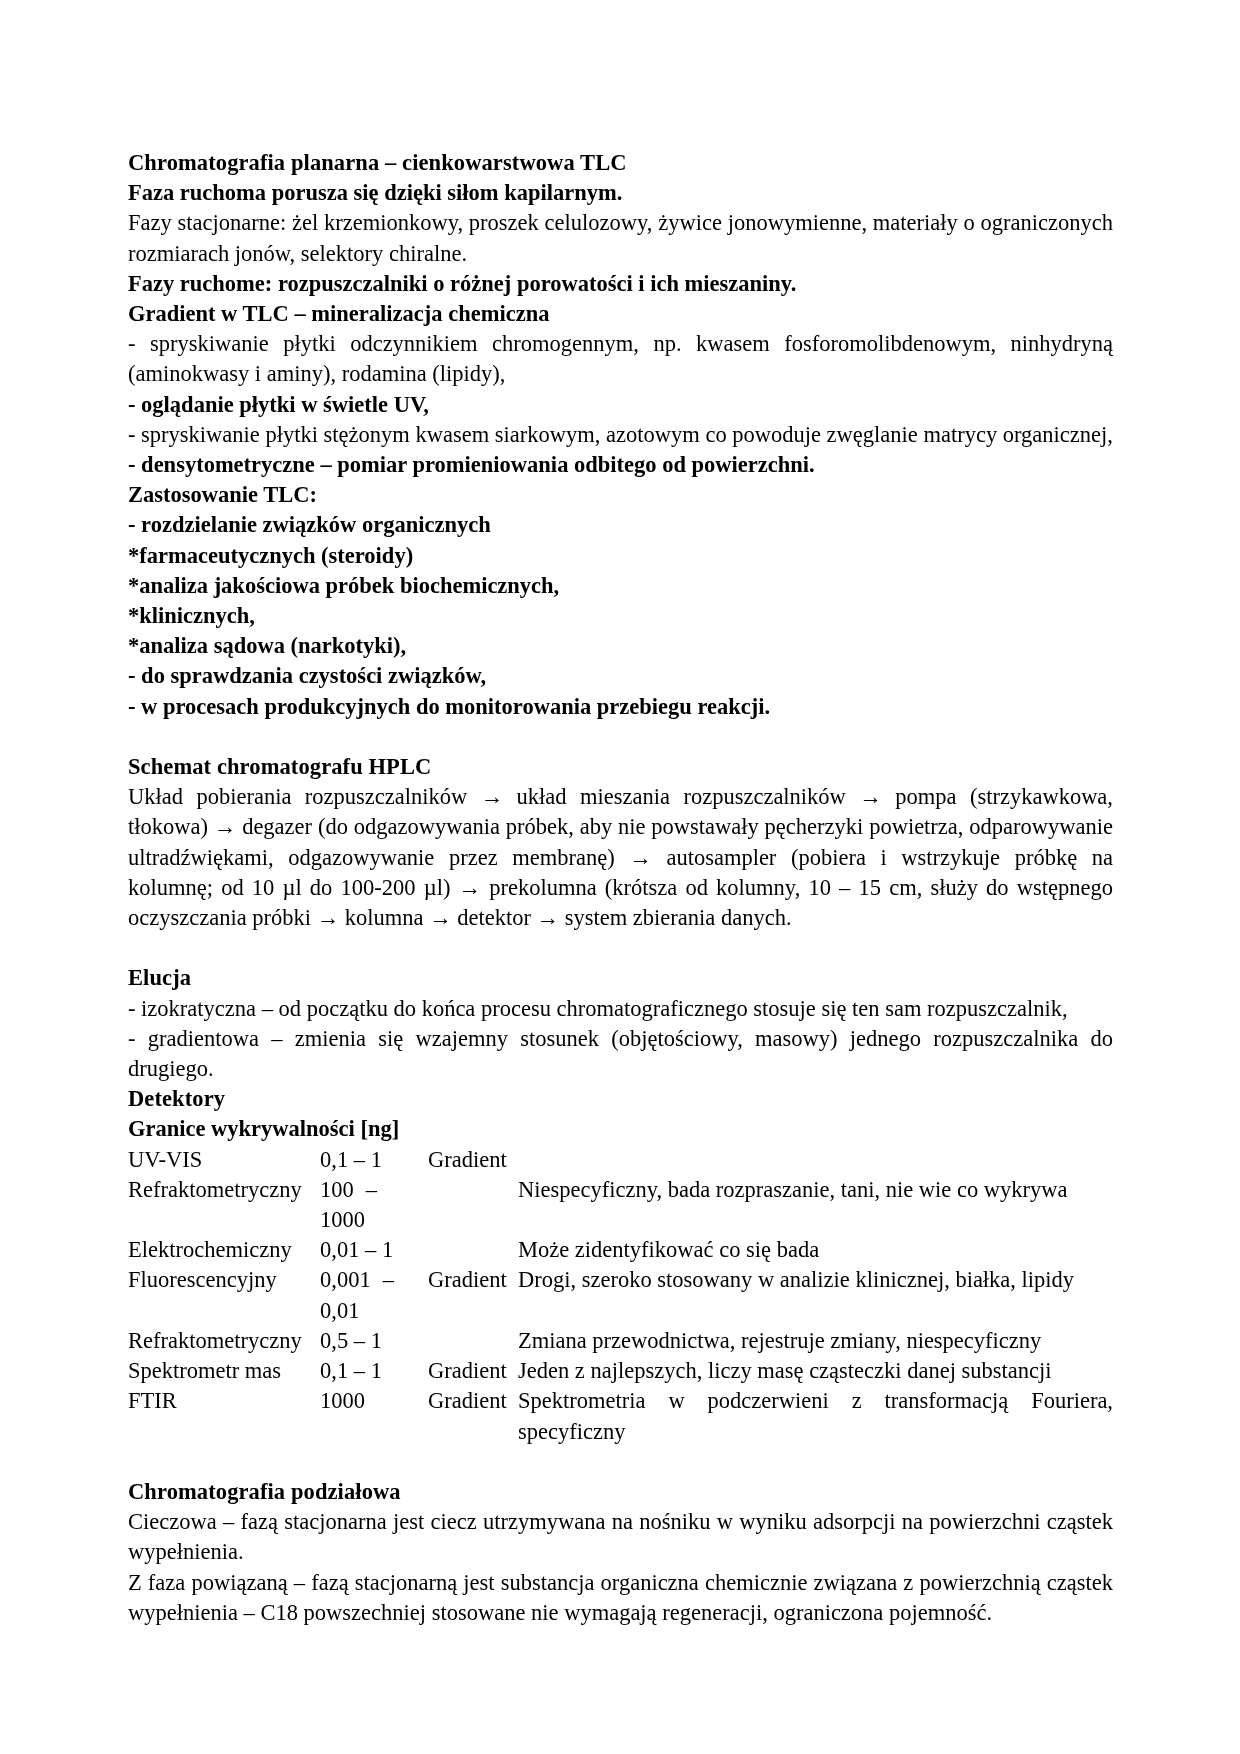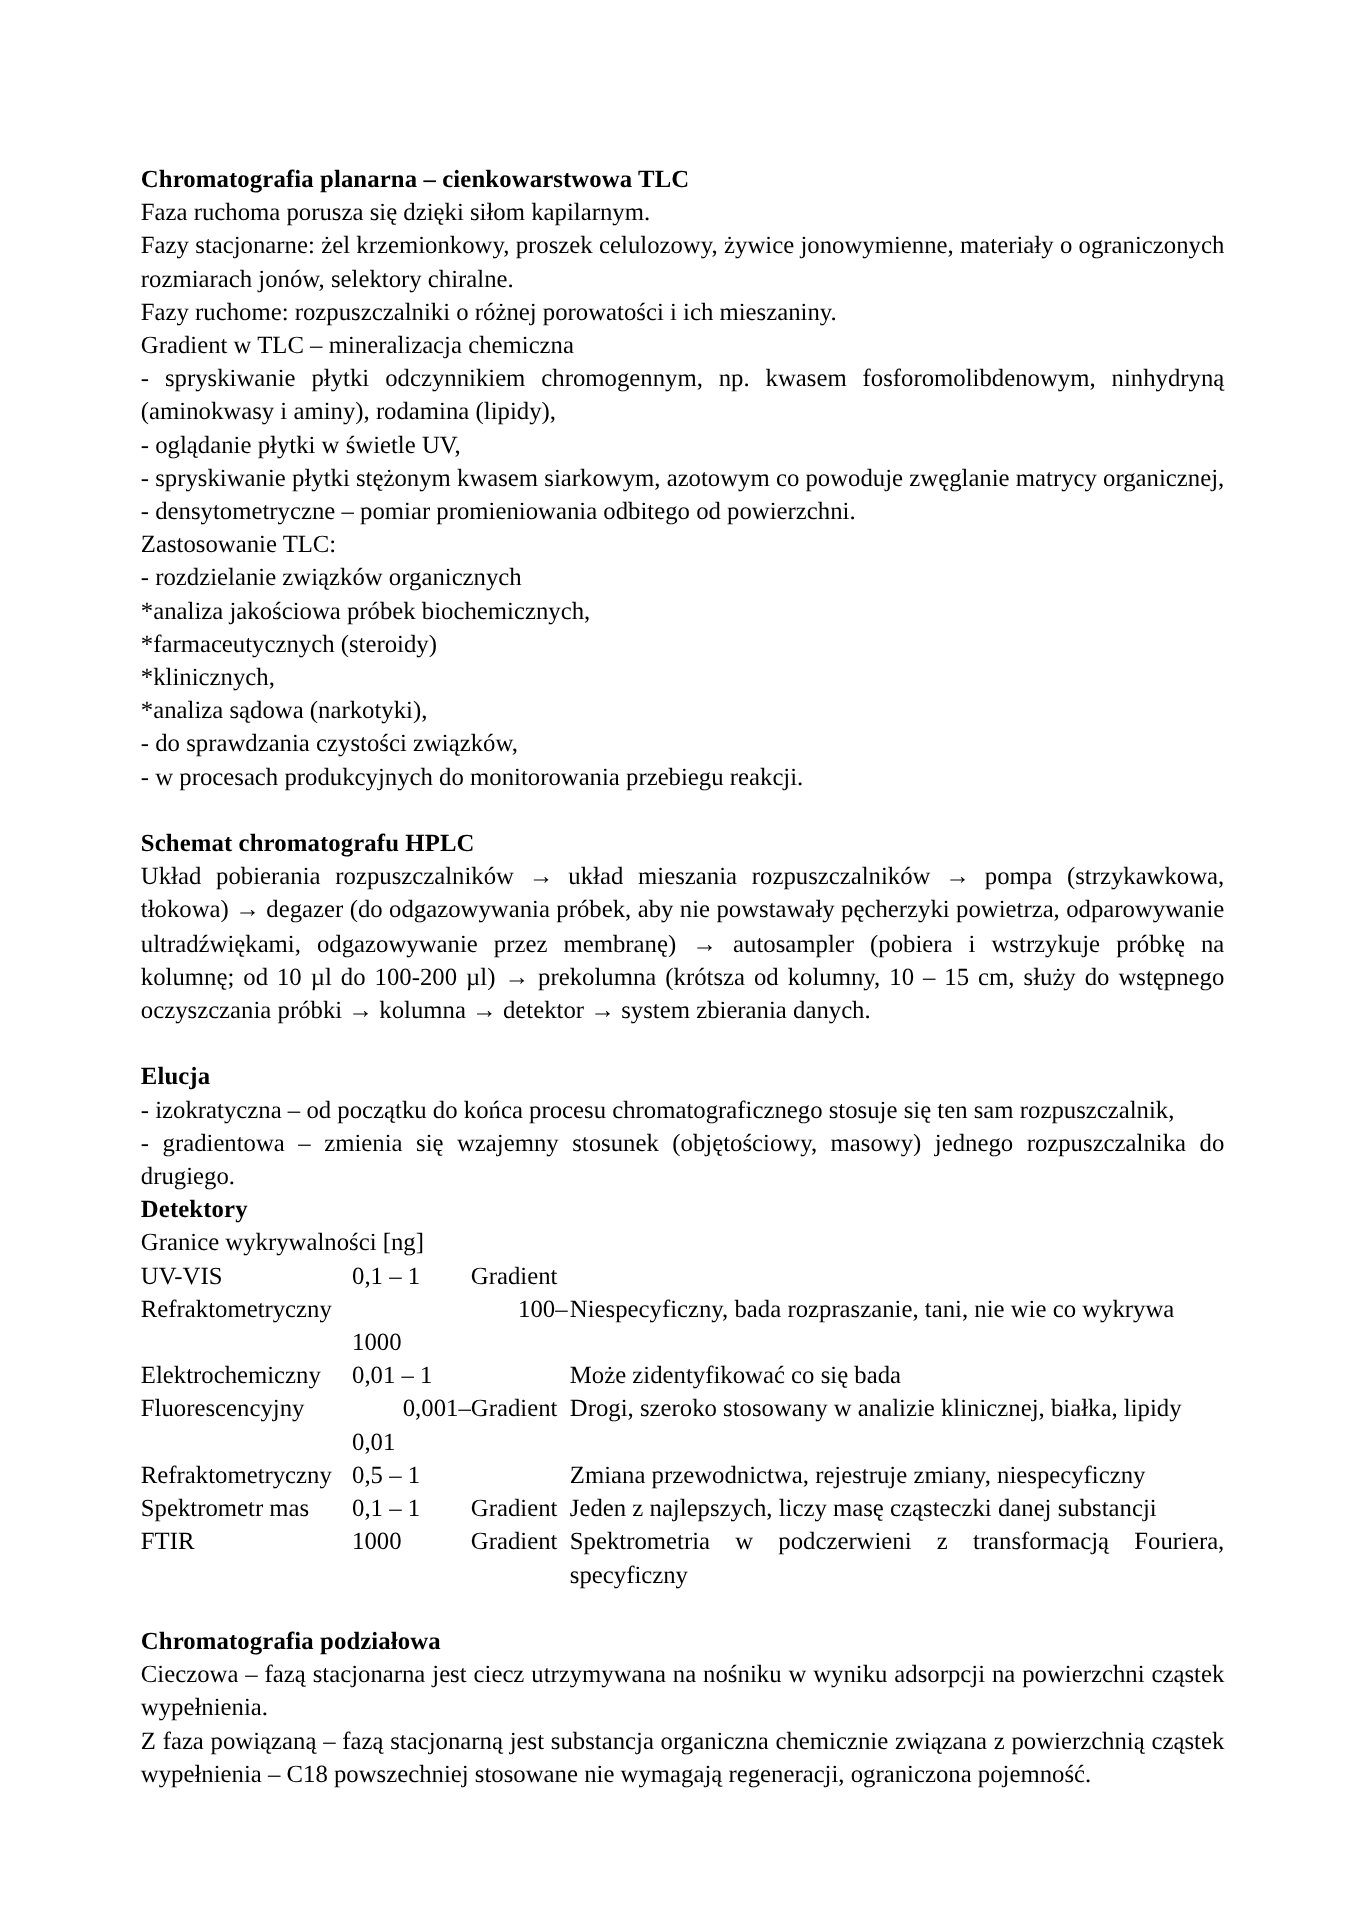--- a/index.html
+++ b/index.html
@@ -32,20 +32,21 @@
     font-size: 22.5px;
     line-height: 30.2px;
     font-weight: bold;
     margin: 0;
     padding: 0;
     letter-spacing: 0.1px;
   }
   p.line {
     margin: 0;
     padding: 0;
+    font-weight: bold;
   }
   p.just {
     text-align: justify;
     text-align-last: left;
     margin: 0;
     padding: 0;
     font-family: Liberation Serif, serif;
   }
   .spacer {
     height: 30.2px;
@@ -66,22 +67,23 @@
   td.col-name   { width: 192px; }
   td.col-limit  { width: 108px; }
   td.col-mode   { width: 90px; }
   td.col-desc   { width: 595px; text-align: justify; text-align-last: left; }
   
   .limit-split {
     display: block;
   }
   .limit-row {
     display: flex;
-    justify-content: flex-end;
+    justify-content: flex-start;
     width: 108px;
+    gap: 12px;
   }
   .limit-row.wide {
     width: 196px;
   }
 </style>
 </head>
 <body>
 
 <div class="page">
   <div class="content">
@@ -90,22 +92,22 @@
     <p class="line">Faza ruchoma porusza się dzięki siłom kapilarnym.</p>
     <p class="just">Fazy stacjonarne: żel krzemionkowy, proszek celulozowy, żywice jonowymienne, materiały o ograniczonych rozmiarach jonów, selektory chiralne.</p>
     <p class="line">Fazy ruchome: rozpuszczalniki o różnej porowatości i ich mieszaniny.</p>
     <p class="line">Gradient w TLC – mineralizacja chemiczna</p>
     <p class="just">- spryskiwanie płytki odczynnikiem chromogennym, np. kwasem fosforomolibdenowym, ninhydryną (aminokwasy i aminy), rodamina (lipidy),</p>
     <p class="line">- oglądanie płytki w świetle UV,</p>
     <p class="just">- spryskiwanie płytki stężonym kwasem siarkowym, azotowym co powoduje zwęglanie matrycy organicznej,</p>
     <p class="line">- densytometryczne – pomiar promieniowania odbitego od powierzchni.</p>
     <p class="line">Zastosowanie TLC:</p>
     <p class="line">- rozdzielanie związków organicznych</p>
+    <p class="line">*farmaceutycznych (steroidy)</p>
     <p class="line">*analiza jakościowa próbek biochemicznych,</p>
-    <p class="line">*farmaceutycznych (steroidy)</p>
     <p class="line">*klinicznych,</p>
     <p class="line">*analiza sądowa (narkotyki),</p>
     <p class="line">- do sprawdzania czystości związków,</p>
     <p class="line">- w procesach produkcyjnych do monitorowania przebiegu reakcji.</p>
 
     <div class="spacer"></div>
 
     <h2 class="section-heading">Schemat chromatografu HPLC</h2>
     <p class="just">Układ pobierania rozpuszczalników → układ mieszania rozpuszczalników → pompa (strzykawkowa, tłokowa) → degazer (do odgazowywania próbek, aby nie powstawały pęcherzyki powietrza, odparowywanie ultradźwiękami, odgazowywanie przez membranę) → autosampler (pobiera i wstrzykuje próbkę na kolumnę; od 10 µl do 100-200 µl) → prekolumna (krótsza od kolumny, 10 – 15 cm, służy do wstępnego oczyszczania próbki → kolumna → detektor → system zbierania danych.</p>
 

